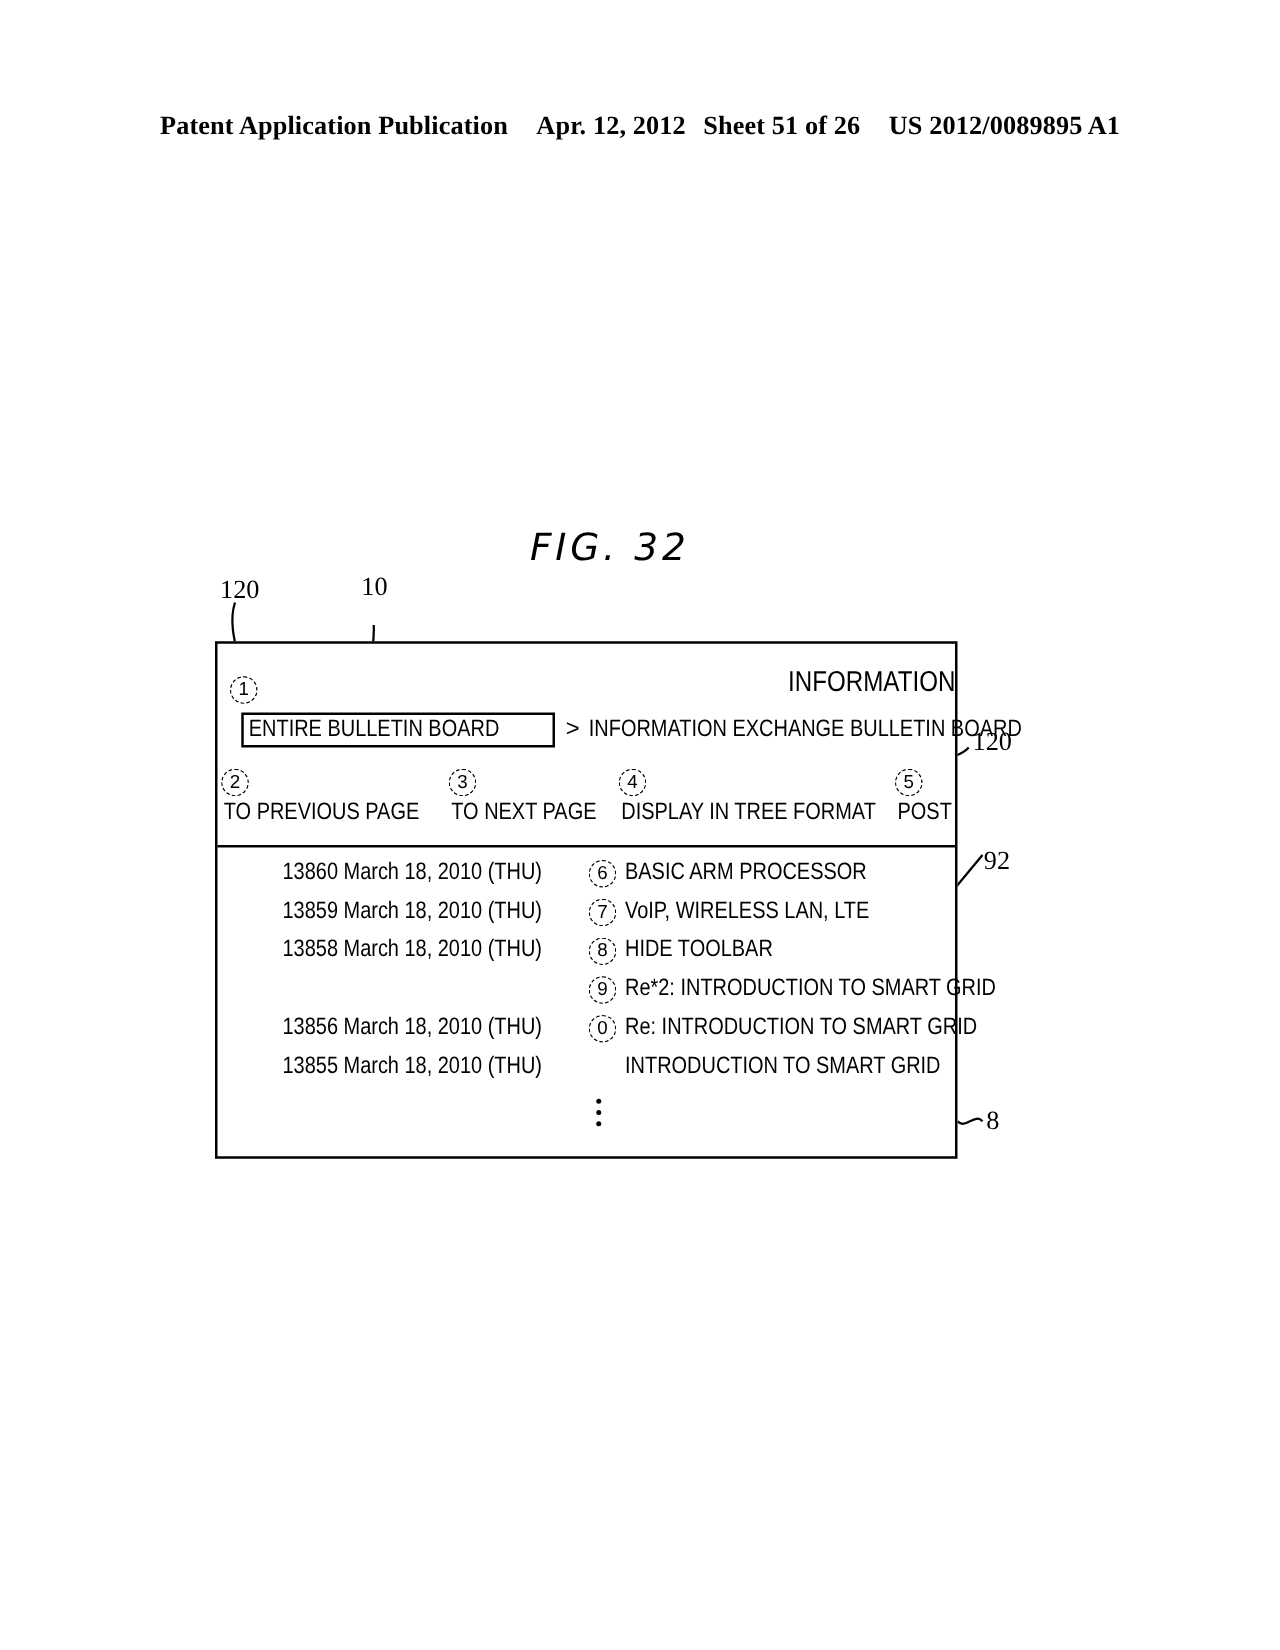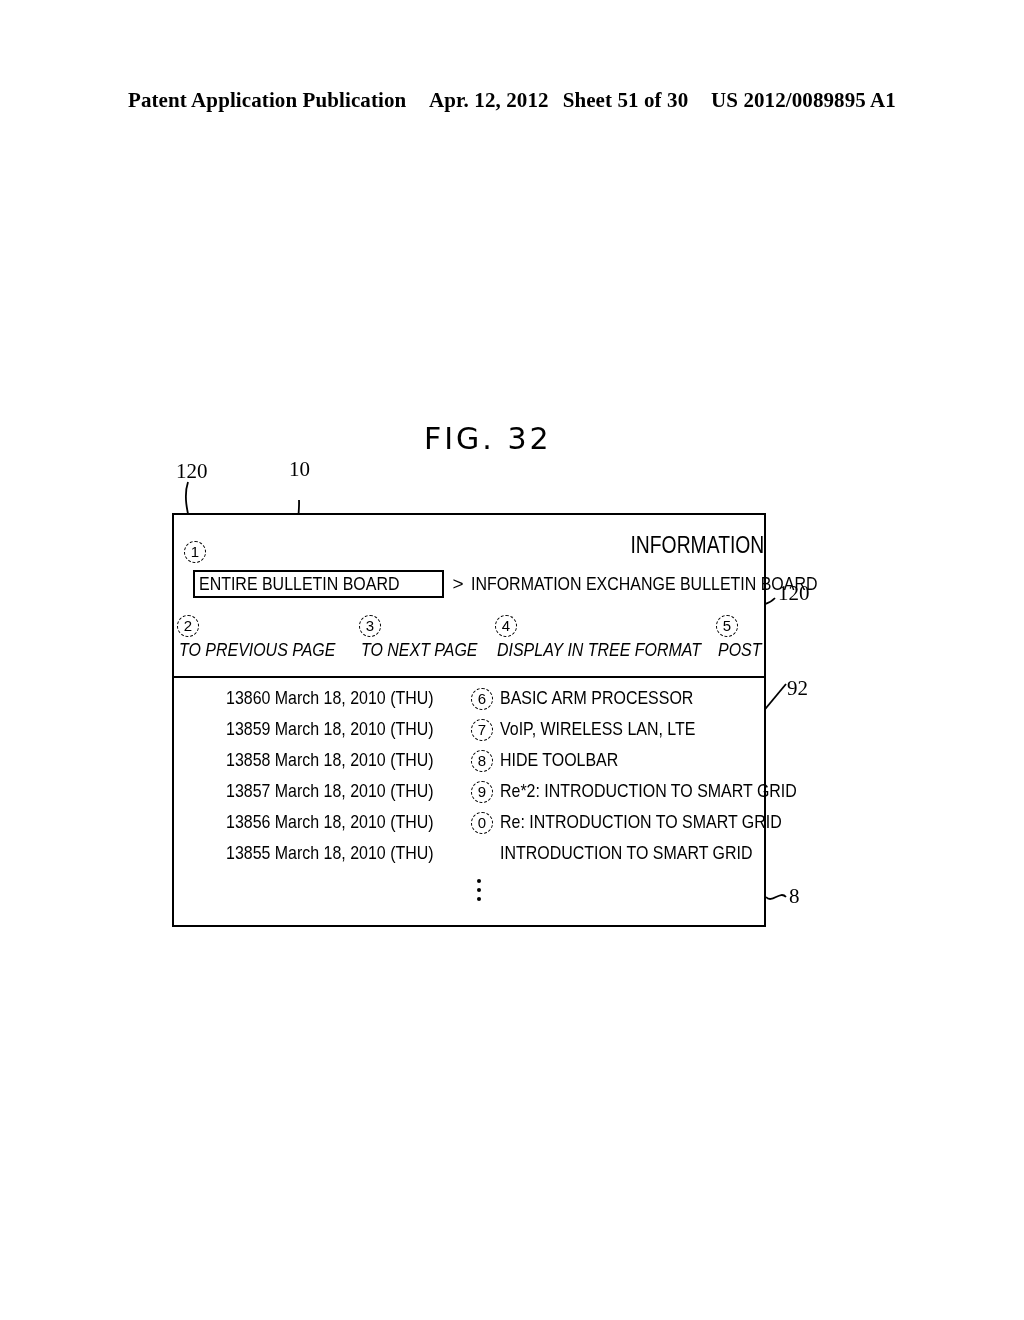--- a/index.html
+++ b/index.html
@@ -35,20 +35,21 @@
 
   
   .fig-title {
     position: absolute;
     top: 421px;
     left: 424px;
     font-family: "DejaVu Sans", sans-serif;
     font-size: 30px;
     letter-spacing: 3px;
     font-weight: 400;
+    font-style: italic;
   }
 
   
   .ref {
     position: absolute;
     font-family: "Liberation Serif", serif;
     font-size: 21px;
     white-space: nowrap;
   }
   #ref-120-left  { top: 459px; left: 176px; }
@@ -123,21 +124,20 @@
     height: 58px;
   }
   .tool-item {
     position: absolute;
     bottom: 0;
     font-size: 19px;
   }
   .tool-item .link {
     text-decoration: underline;
     text-underline-offset: 2px;
-    font-style: italic;
   }
   .tool-item .marker { position: absolute; left: -2px; top: -24px; }
 
   #tool-prev { left: 1px; }
   #tool-next { left: 183px; }
   #tool-tree { left: 319px; }
   #tool-post { left: 540px; }
 
   
   .divider {
@@ -221,21 +221,21 @@
     top: 26px;
   }
 </style>
 </head>
 <body>
 
 <div class="pub-header">
   <span>Patent Application Publication</span>
   <span class="mid">
     <span>Apr. 12, 2012</span>
-    <span>Sheet 51 of 30</span>
+    <span>Sheet 51 of 26</span>
   </span>
   <span>US 2012/0089895 A1</span>
 </div>
 
 <div class="fig-title">FIG. 32</div>
 
 <div class="ref" id="ref-120-left">120</div>
 <div class="ref" id="ref-10">10</div>
 <div class="ref" id="ref-120-right">120</div>
 <div class="ref" id="ref-92">92</div>
@@ -320,23 +320,20 @@
       <span class="msg-meta">
         <span class="scr-font"><span>13858</span>&nbsp;<span>March 18, 2010 (THU)</span></span>
       </span>
       <span class="circ msg-marker">8</span>
       <span class="msg-subject">
         <span class="scr-font">HIDE TOOLBAR</span>
       </span>
     </div>
 
     <div class="msg-row">
-      <span class="msg-meta">
-        <span class="scr-font"><span>13857</span>&nbsp;<span>March 18, 2010 (THU)</span></span>
-      </span>
       <span class="circ msg-marker">9</span>
       <span class="msg-subject">
         <span class="scr-font">Re*2: INTRODUCTION TO SMART GRID</span>
       </span>
     </div>
 
     <div class="msg-row">
       <span class="msg-meta">
         <span class="scr-font"><span>13856</span>&nbsp;<span>March 18, 2010 (THU)</span></span>
       </span>

